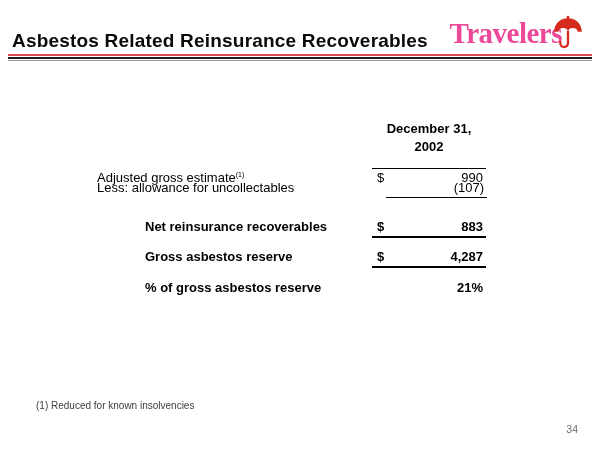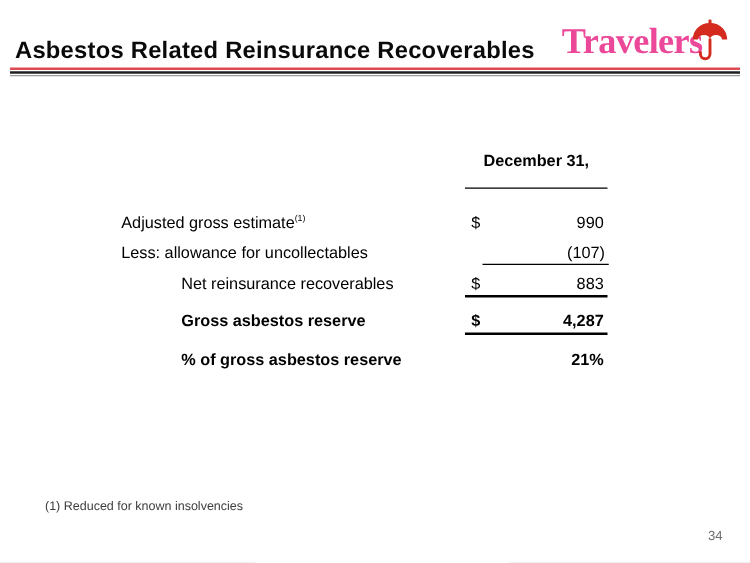--- a/index.html
+++ b/index.html
@@ -80,23 +80,23 @@
   }
   .trow .label { width: 275px; white-space: nowrap; }
   .trow .val-col {
     width: 114px;
     display: flex;
     justify-content: space-between;
     padding: 0 3px 2px 5px;
   }
   .trow .num { text-align: right; }
   .r-adjusted { top: 52px; }
-  .r-less     { top: 76px; gap: 46px; }
+  .r-less     { top: 62px; gap: 46px; }
   .r-less .val-col { border-bottom: 1px solid #000; }
-  .r-net      { top: 101px; font-weight: normal; }
+  .r-net      { top: 101px; font-weight: bold; }
   .r-net .val-col { border-bottom: 2.5px solid #000; }
   .r-gross    { top: 131px; font-weight: bold; }
   .r-gross .val-col { border-bottom: 2.5px solid #000; }
   .r-pct      { top: 162px; font-weight: bold; }
   .indent { padding-left: 48px; }
   sup.fn {
     font-size: 7px;
     vertical-align: super;
     line-height: 0;
   }
@@ -136,20 +136,21 @@
   </div>
 
   <div class="rule-red" style="background:#dd4a52"></div>
   <div class="rule-black" style="background:#1f1f1f"></div>
   <div class="rule-gray" style="background:#9a9a9a"></div>
 
   <div class="table">
 
     <div class="col-header">
       <div>December 31,</div>
+      <div>2002</div>
     </div>
 
     <div class="trow r-adjusted">
       <div class="label"><span>Adjusted gross estimate</span><sup class="fn">(1)</sup></div>
       <div class="val-col">
         <span class="cur">$</span>
         <span class="num">990</span>
       </div>
     </div>
 

